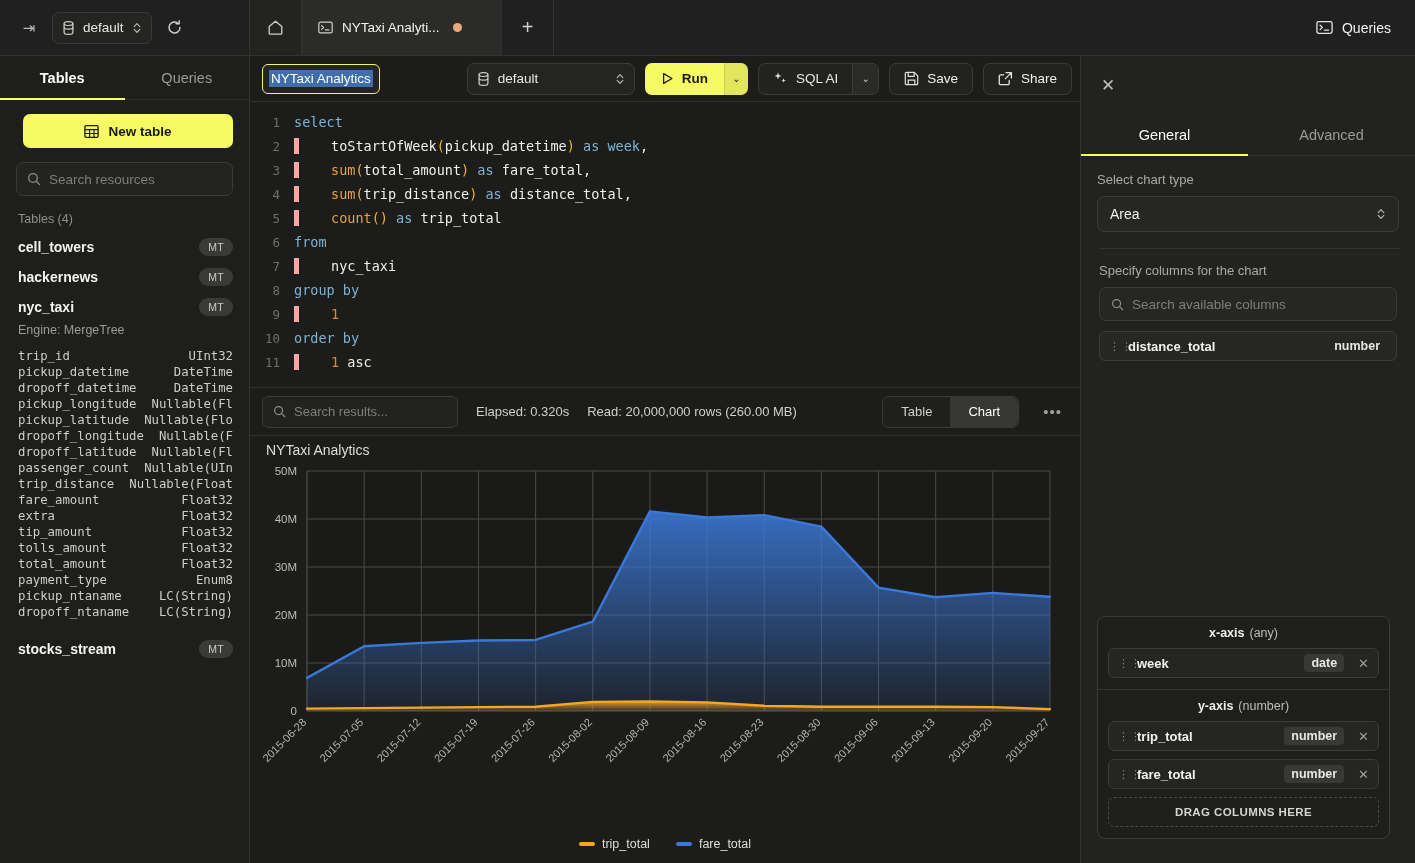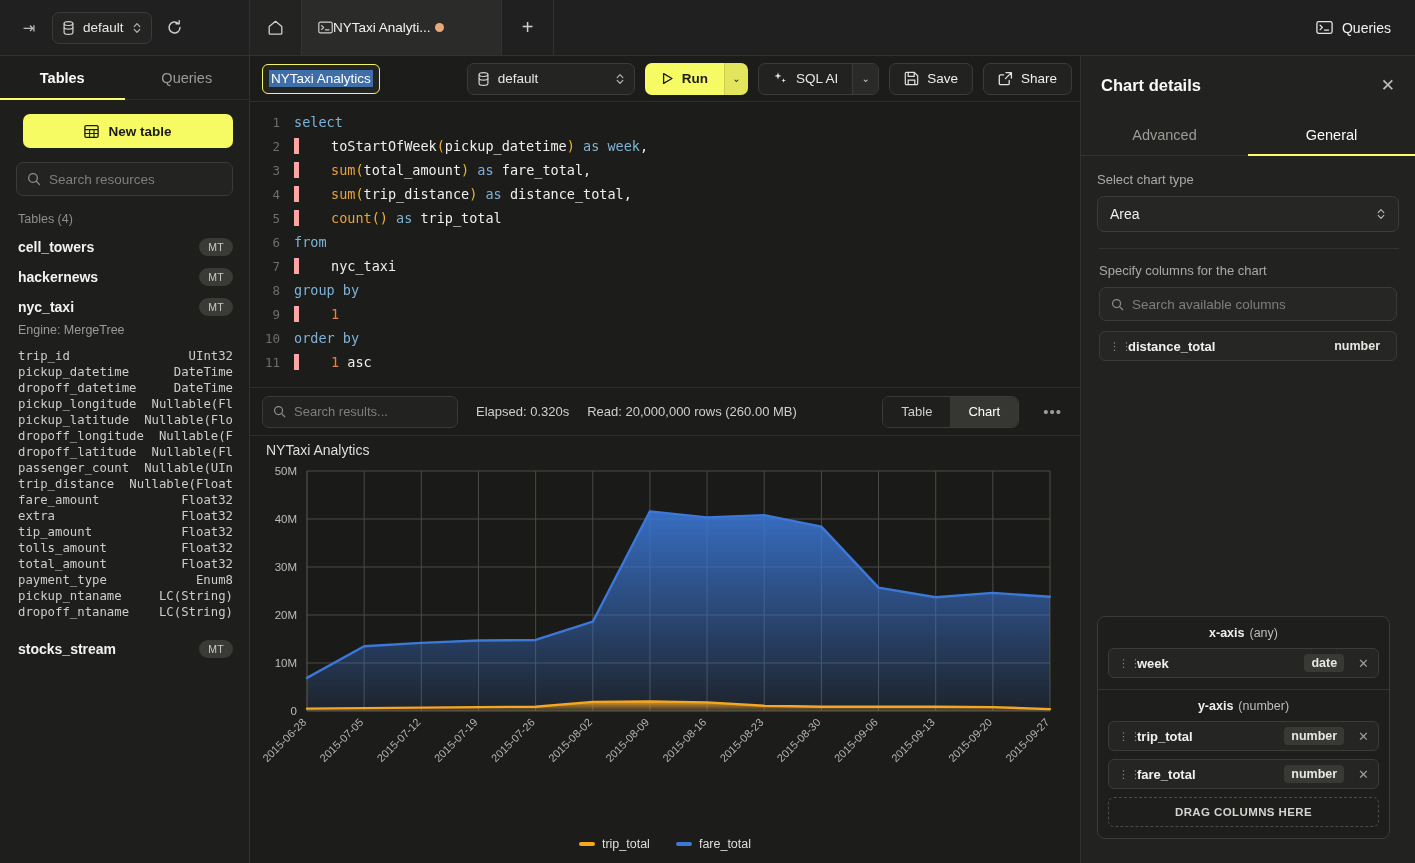--- a/index.html
+++ b/index.html
@@ -30,21 +30,21 @@
   }
   .db-picker .lbl { font-size: 13.5px; color: #e8e8e6; }
   .refresh-btn { width: 26px; height: 26px; display: flex; align-items: center; justify-content: center;
                  color: #cfcfcb; cursor: pointer; }
   .tb-tabs { display: flex; align-items: stretch; }
   .home-tab {
     width: 52px; display: flex; align-items: center; justify-content: center;
     border-right: 1px solid #323230; color: #cfcfcb; cursor: pointer; background: #232322;
   }
   .qtab {
-    display: flex; align-items: center; padding: 0 16px;
+    display: flex; align-items: center; gap: 9px; padding: 0 16px;
     background: #2b2b29; border-right: 1px solid #323230;
     cursor: pointer; min-width: 200px;
   }
   .qtab .tab-label { font-size: 13.5px; color: #f2f2ef; white-space: nowrap; }
   .dot-unsaved { width: 9px; height: 9px; border-radius: 50%; background: #e8a87c; margin-left: 4px; }
   .newtab {
     width: 52px; display: flex; align-items: center; justify-content: center;
     color: #cfcfcb; font-size: 20px; cursor: pointer; border-right: 1px solid #323230;
   }
   .tb-spacer { flex: 1; }
@@ -568,26 +568,25 @@
           <div class="lg">
             <span class="lg-swatch" id="sw1" style="background: rgb(59, 120, 216);"></span>
             <span class="lg-text">fare_total</span>
           </div>
         </div>
       </div>
     </div>
 
     <div class="rpanel">
       <div class="rp-head">
-        <div class="rp-title">Chart details</div>
         <div class="rp-close">✕</div>
       </div>
       <div class="rp-tabs">
+        <div class="rp-tab active">General</div>
         <div class="rp-tab">Advanced</div>
-        <div class="rp-tab active">General</div>
       </div>
       <div class="rp-body">
         <div class="rp-label">Select chart type</div>
         <div class="rp-select">
           <span class="val">Area</span>
           <svg width="10" height="14" viewBox="0 0 10 14">
             <path d="M2.2 5.6 5 2.7l2.8 2.9M2.2 8.4 5 11.3l2.8-2.9" fill="none" stroke="#b5b5b1" stroke-width="1.2" stroke-linecap="round" stroke-linejoin="round"></path>
           </svg>
         </div>
         <div class="rp-divider"></div>

